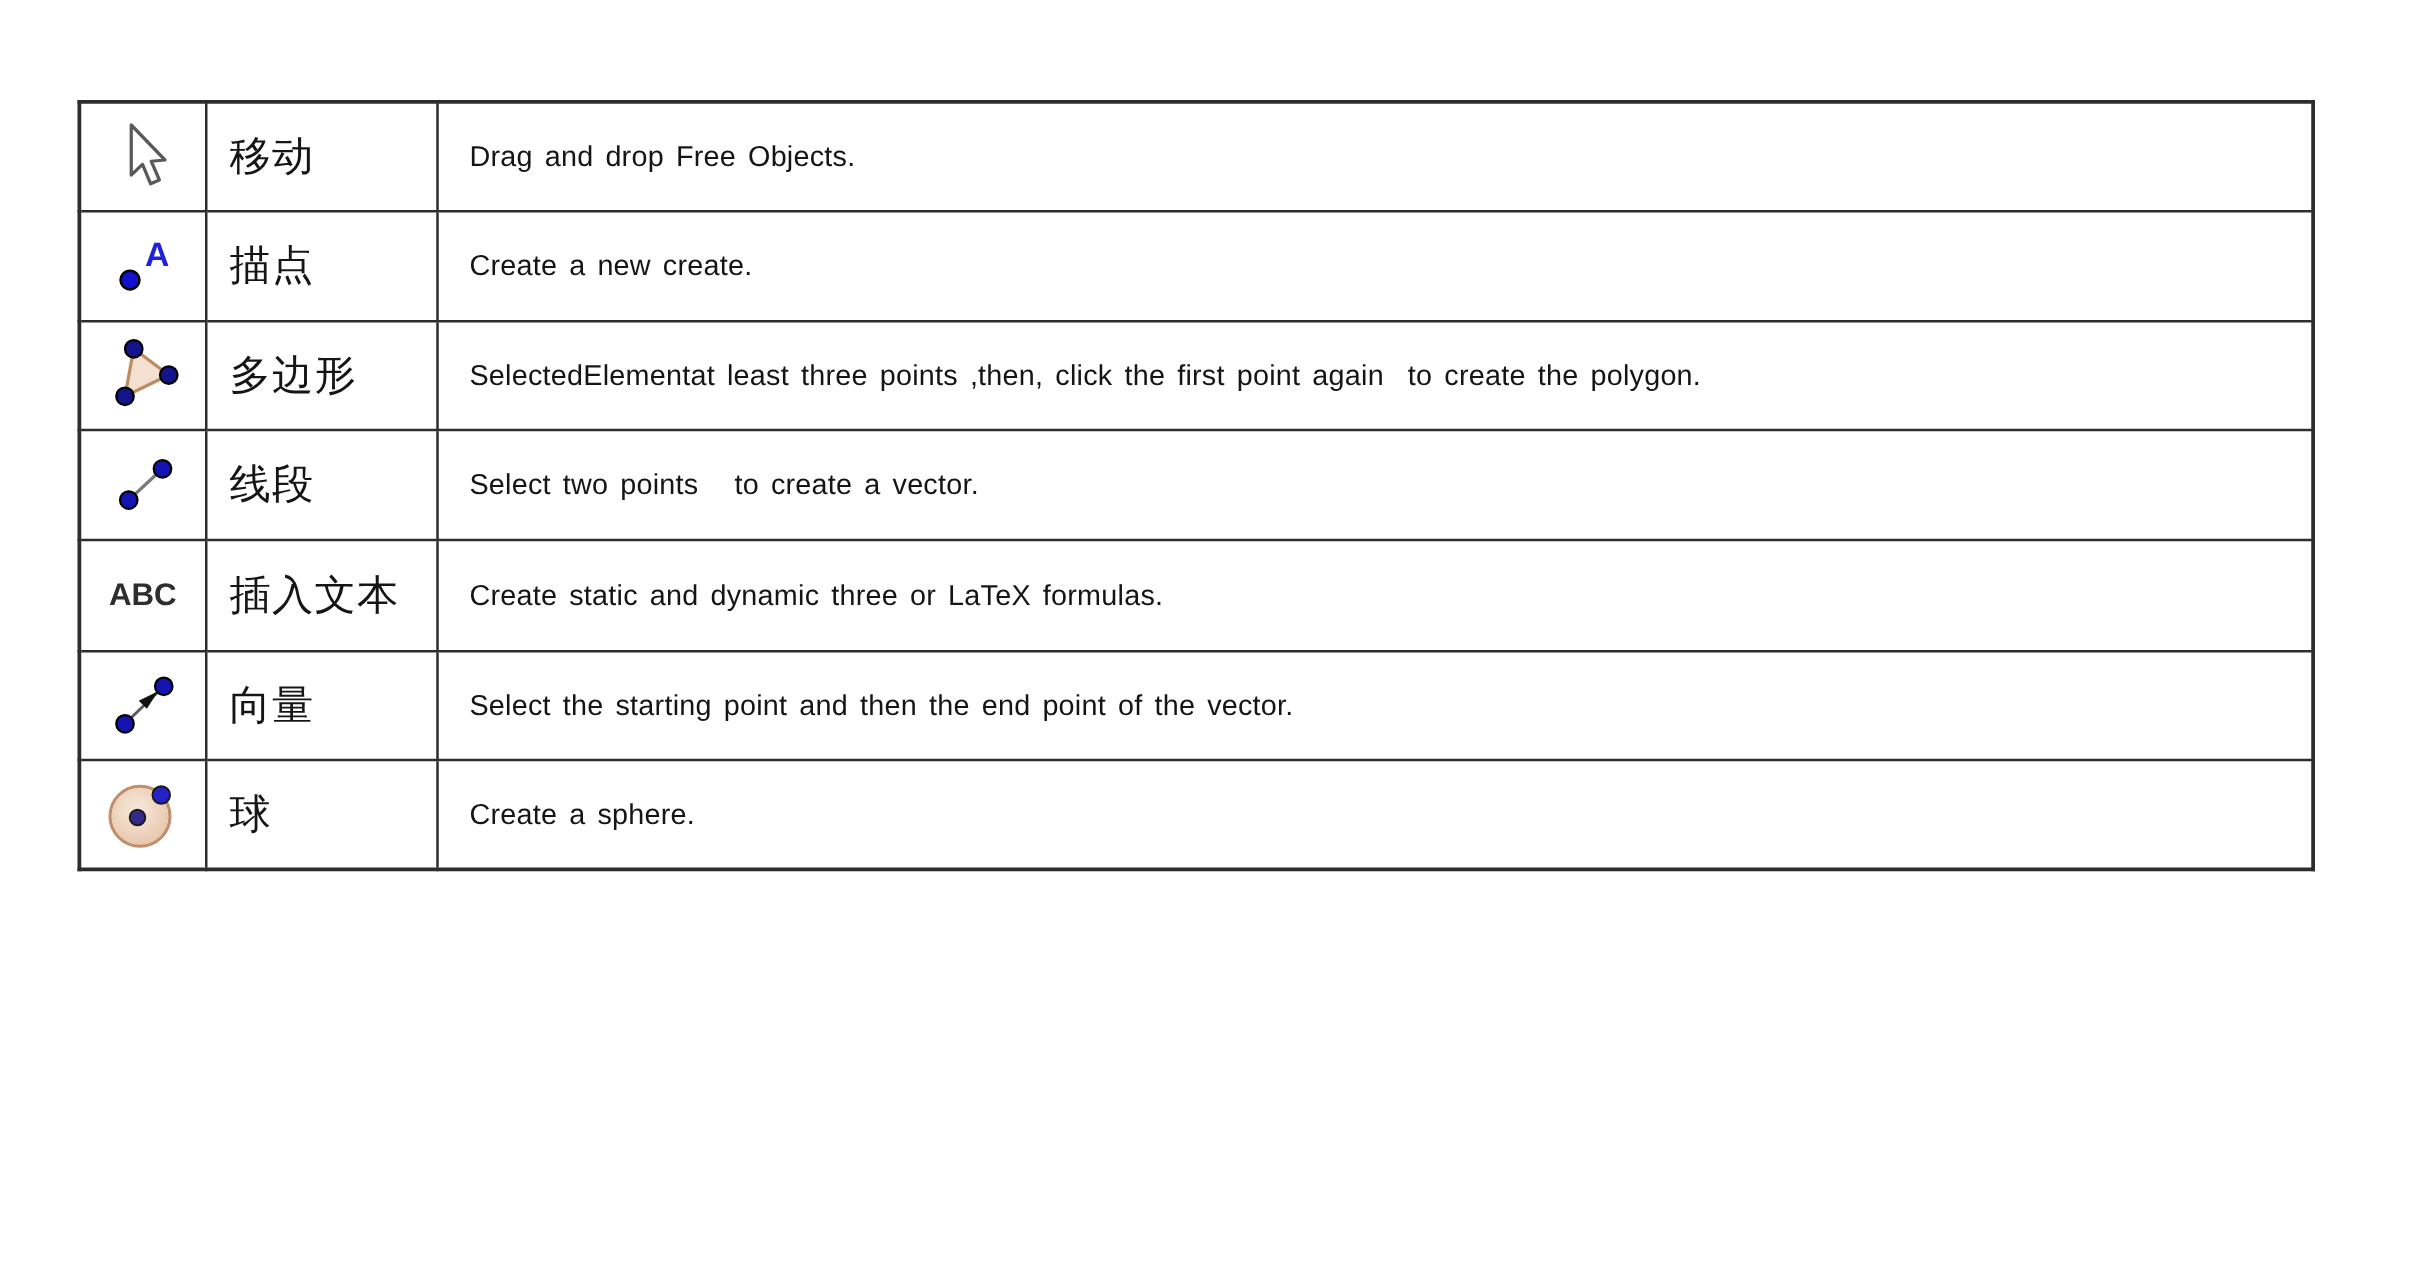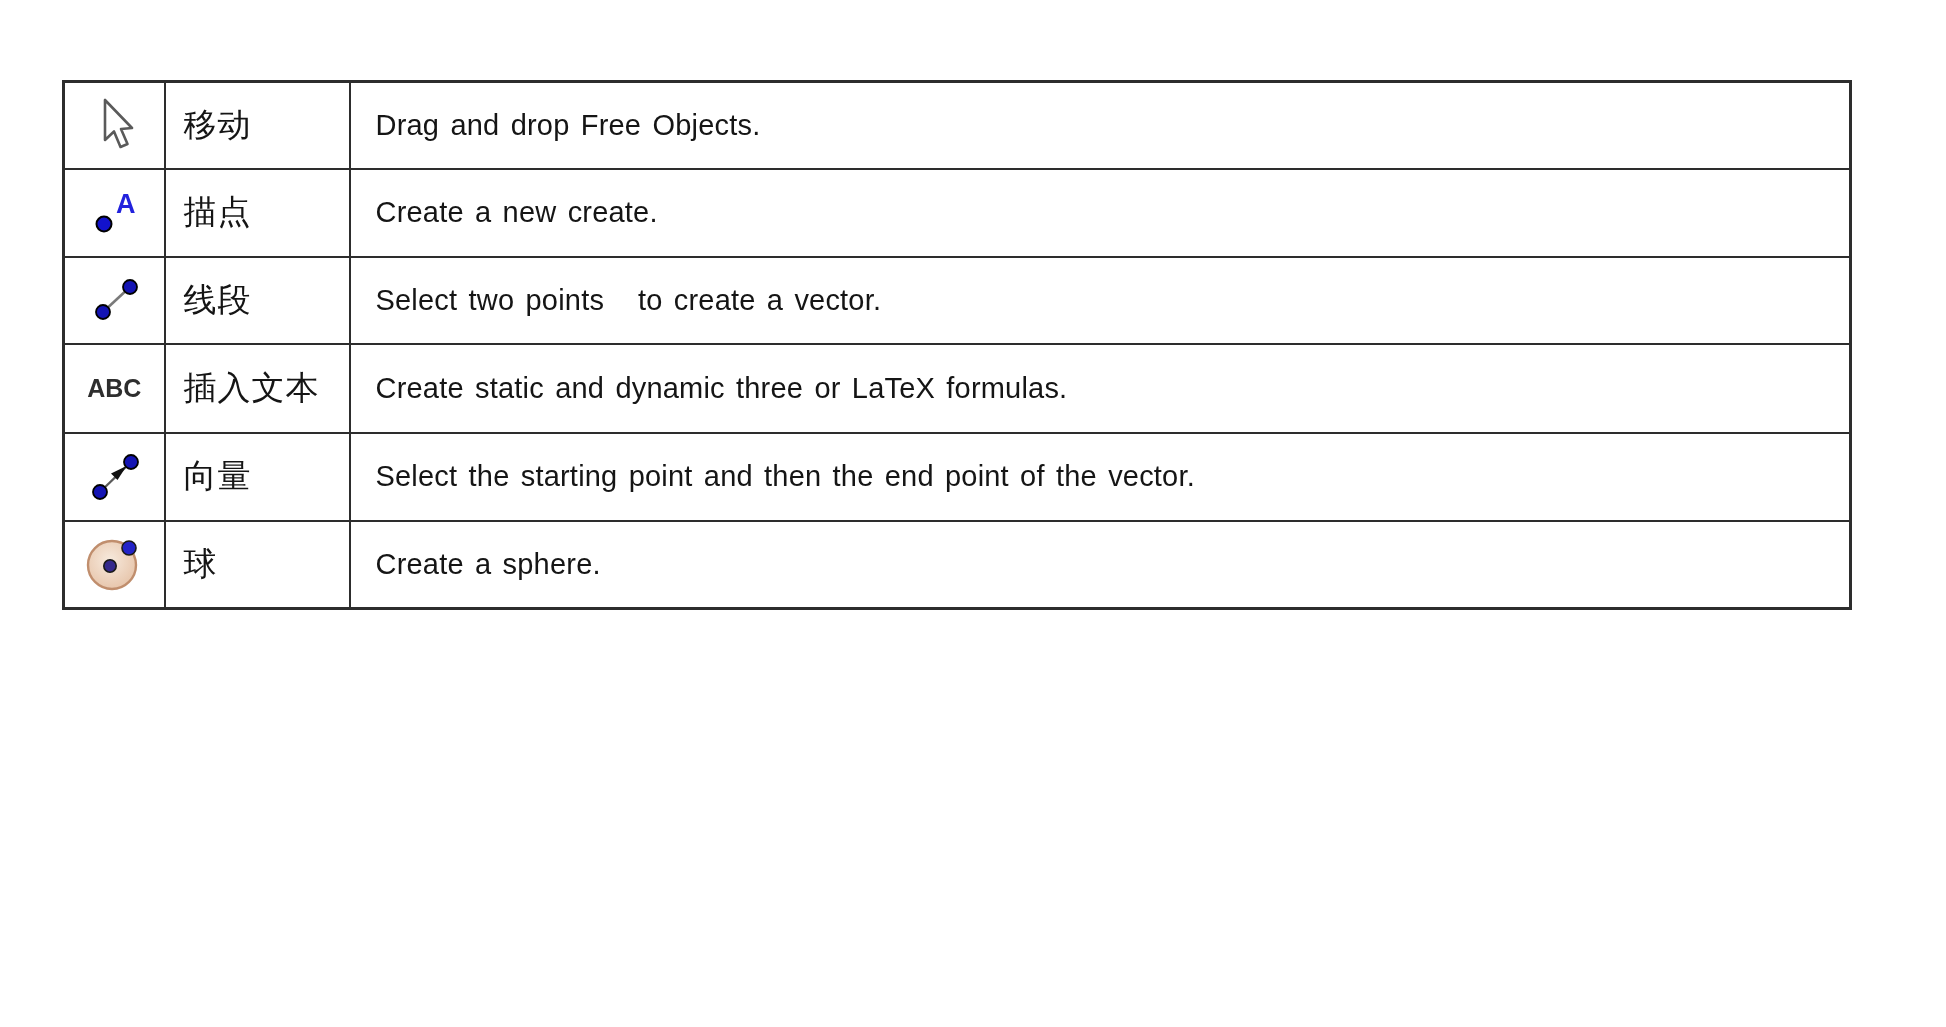--- a/index.html
+++ b/index.html
@@ -25,21 +25,21 @@
   }
   table.tools-table td {
     border: 2px solid #2d2d2d;
     vertical-align: middle;
   }
   .tools-table tr { height: 87.5px; }
   td.icon-cell  { width: 101px; text-align: center; padding: 0; }
   td.name-cell  { width: 185px; font-size: 33px; padding-left: 18px; letter-spacing: 1px; }
   td.desc-cell  {
     width: 1501px;
-    font-size: 29px;
+    font-size: 23px;
     padding-left: 25px;
     white-space: pre-wrap;
     word-spacing: 3px;
     letter-spacing: 0.2px;
   }
 
   
   table.commands-table {
     position: absolute;
     left: 62px;
@@ -97,20 +97,34 @@
             <svg width="60" height="60" viewBox="0 0 60 60">
               <circle cx="20" cy="41" r="7.5" fill="#1212cc" stroke="#000000" stroke-width="2"></circle>
               <text x="32" y="30" font-family="Liberation Sans, sans-serif" font-size="27" font-weight="bold" fill="#2222dd">A</text>
             </svg>
           </span>
         </td>
         <td class="name-cell">描点</td>
         <td class="desc-cell">Create a new create.</td>
       </tr>
 
+      <tr>
+        <td class="icon-cell">
+          <span class="icon-wrap">
+            <svg width="62" height="62" viewBox="0 0 62 62">
+              <polygon points="24,10 52,31 17,48" fill="#f3e0d1" stroke="#bd8d62" stroke-width="2.6" stroke-linejoin="round"></polygon>
+              <circle cx="24" cy="10" r="7" fill="#14148a" stroke="#000000" stroke-width="1.8"></circle>
+              <circle cx="52" cy="31" r="7" fill="#14148a" stroke="#000000" stroke-width="1.8"></circle>
+              <circle cx="17" cy="48" r="7" fill="#14148a" stroke="#000000" stroke-width="1.8"></circle>
+            </svg>
+          </span>
+        </td>
+        <td class="name-cell">多边形</td>
+        <td class="desc-cell">SelectedElementat least three points ,then, click the first point again  to create the polygon.</td>
+      </tr>
 
       <tr>
         <td class="icon-cell">
           <span class="icon-wrap">
             <svg width="60" height="60" viewBox="0 0 60 60">
               <line x1="19" y1="42" x2="46" y2="17" stroke="#7a7a7a" stroke-width="2.6"></line>
               <circle cx="19" cy="42" r="7" fill="#1414b3" stroke="#000000" stroke-width="1.8"></circle>
               <circle cx="46" cy="17" r="7" fill="#1414b3" stroke="#000000" stroke-width="1.8"></circle>
             </svg>
           </span>

